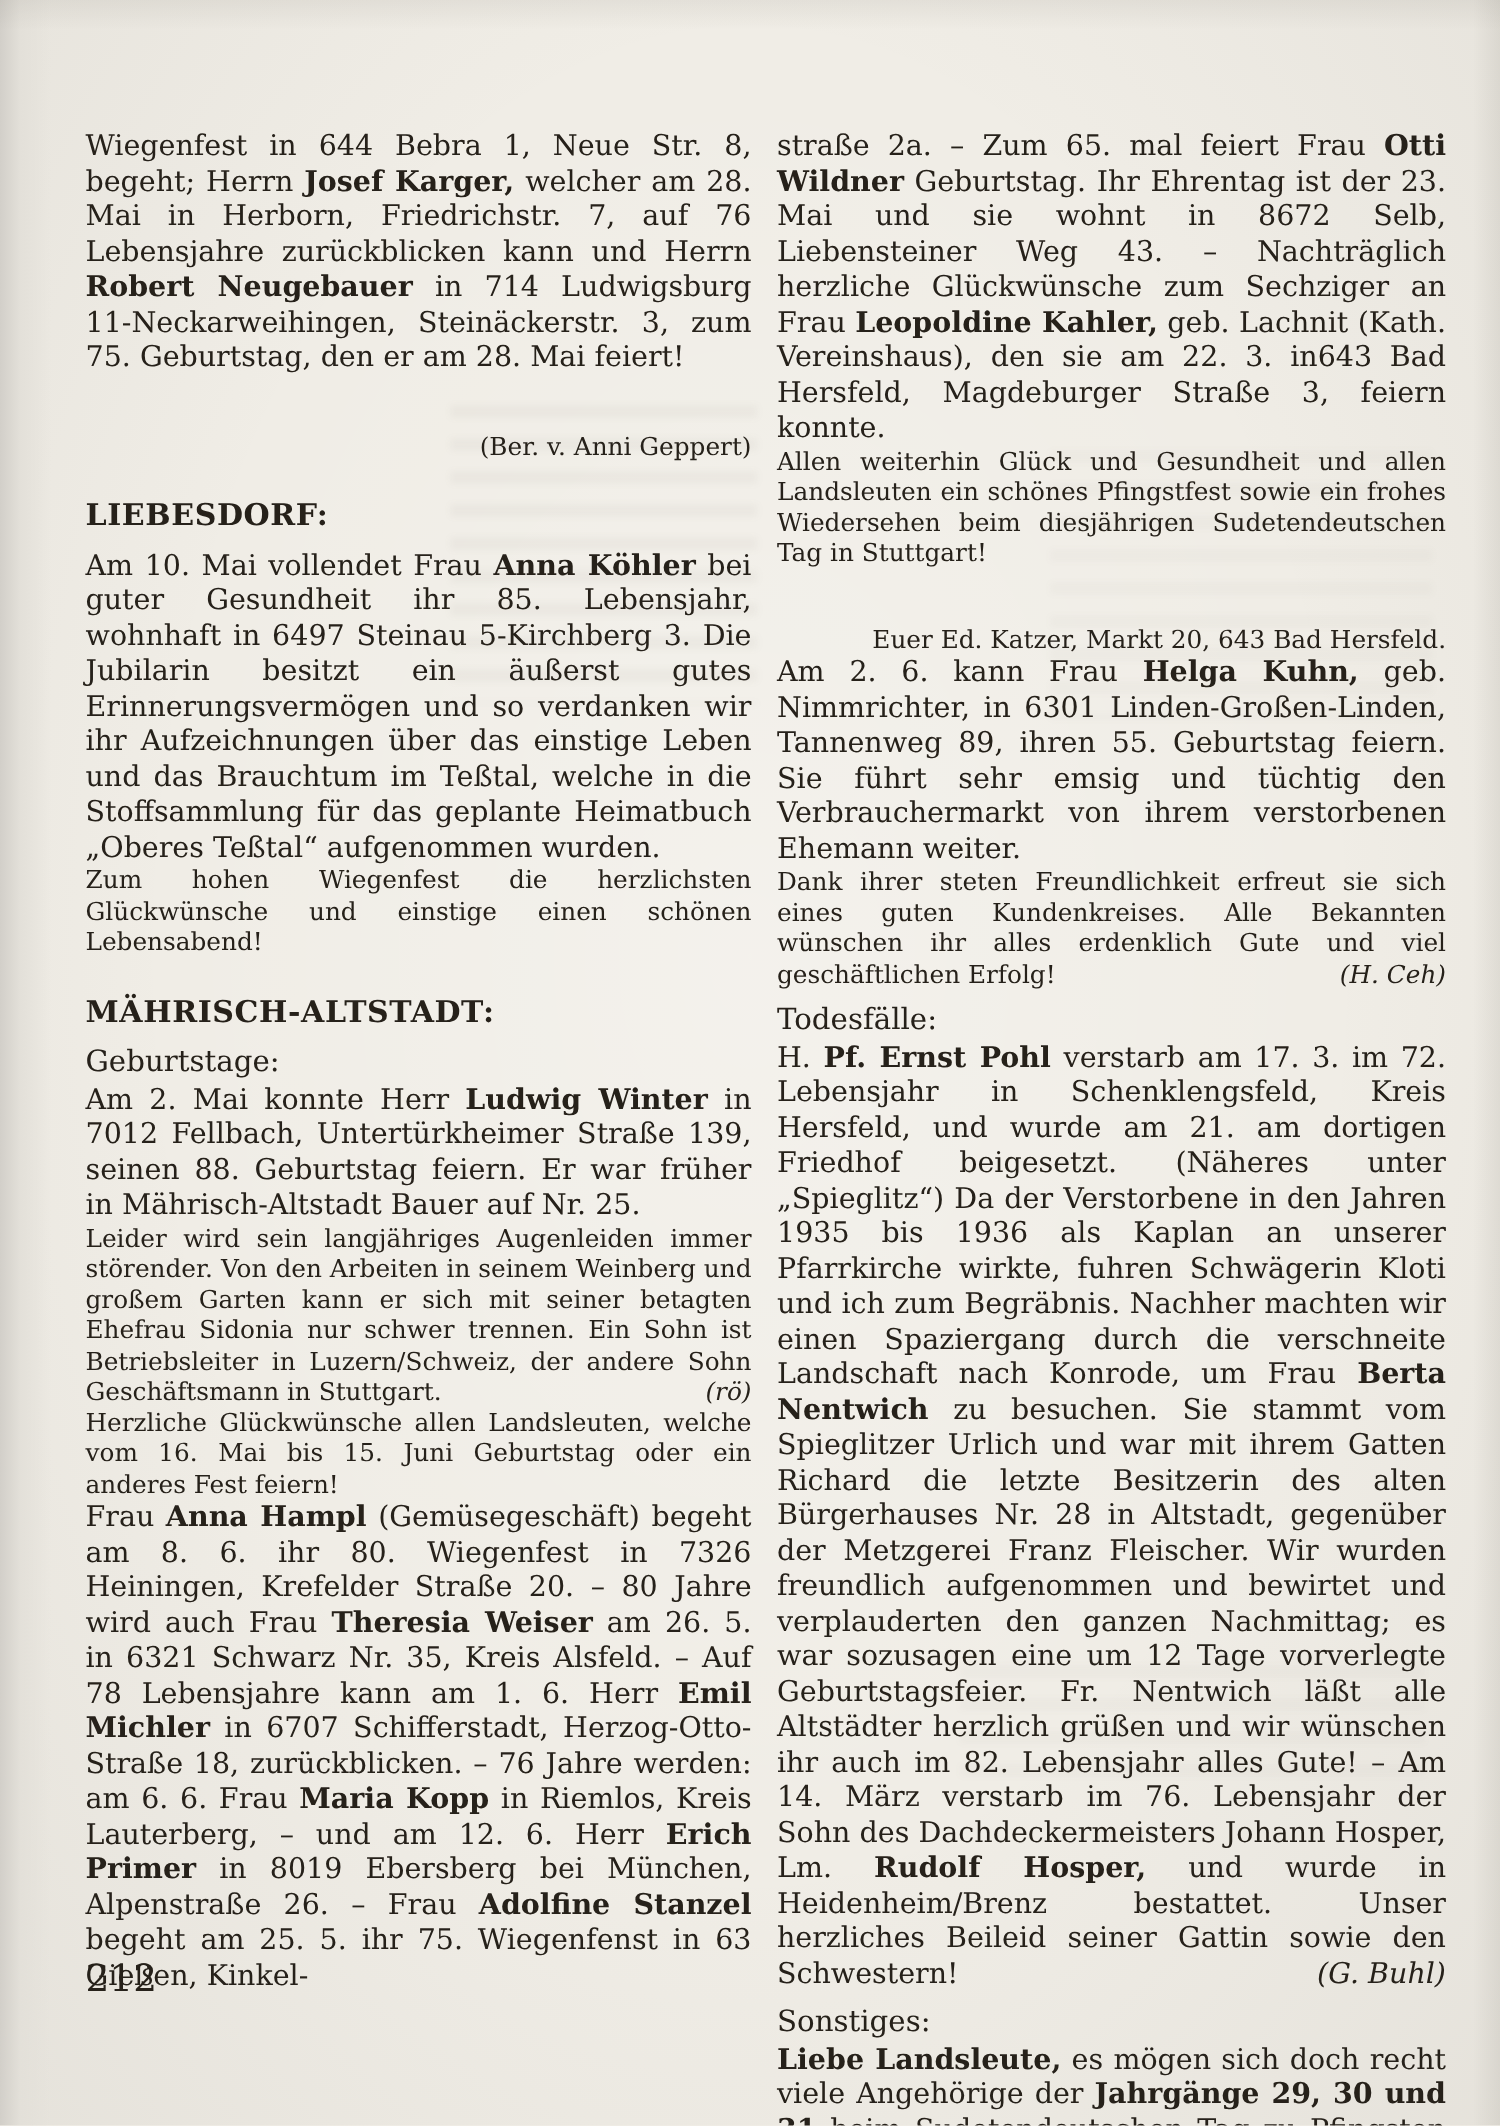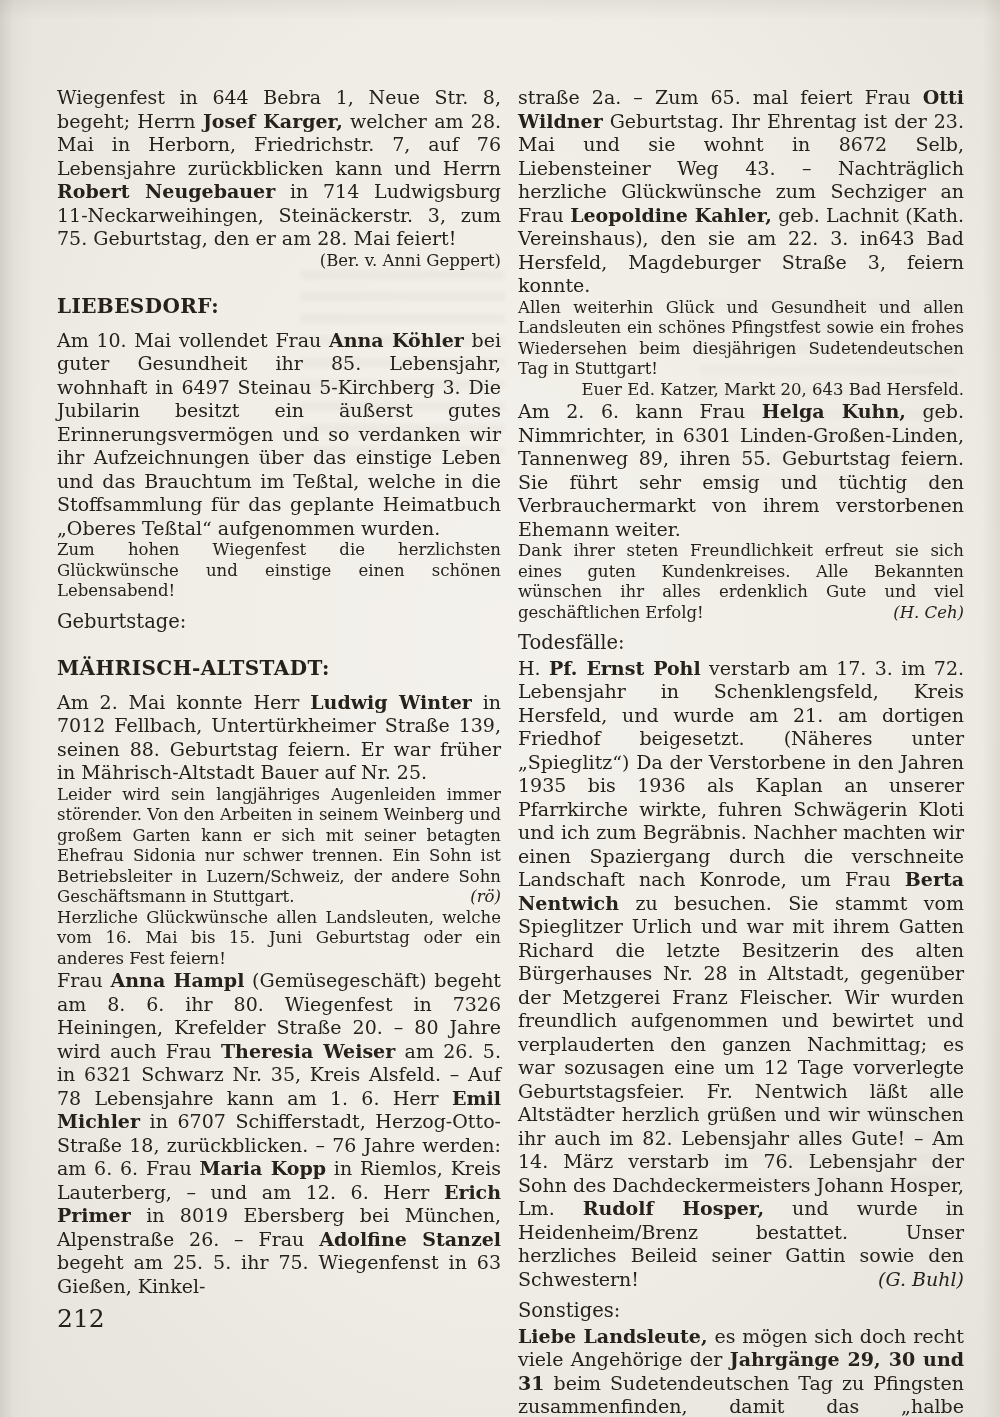--- a/index.html
+++ b/index.html
@@ -33,21 +33,21 @@
   }
   
   .col{position:absolute;top:86px;font-size:19px;line-height:23.5px;}
   .col-left{left:57px;width:444px;}
   .col-right{left:518px;width:446px;}
   .blk{margin:0;}
   .para{text-align:justify;hyphens:auto;-webkit-hyphens:auto;}
   .small{font-size:16.5px;line-height:20.5px;text-align:justify;hyphens:auto;-webkit-hyphens:auto;}
   .heading{font-weight:bold;font-size:20px;letter-spacing:0.4px;margin:24px 0 10px 0;}
   .subheading{font-weight:normal;font-size:19.5px;margin:8px 0 2px 0;}
-  .right{text-align:right;}
+  .right{text-align:right;margin-top:37px;}
   .sig{float:right;padding-left:14px;font-style:italic;}
   b{font-weight:bold;}
   .page-number{position:absolute;left:57px;top:1292px;font-size:25px;margin-top:12px;}
 </style>
 </head>
 <body>
 
 <div class="page-vignette"></div>
 <div class="edge-left"></div>
 <div class="edge-right"></div>
@@ -55,22 +55,22 @@
 <div class="bleed" style="left:300px;top:270px;width:205px;height:200px;"></div>
 <div class="bleed" style="left:700px;top:300px;width:255px;height:180px;opacity:0.35;"></div>
 <div class="bleed" style="left:640px;top:1110px;width:310px;height:80px;opacity:0.35;"></div>
 
 <div class="col col-left">
     <div class="blk para">Wiegenfest in 644 Bebra 1, Neue Str. 8, begeht; Herrn <b>Josef Karger,</b> welcher am 28. Mai in Herborn, Friedrichstr. 7, auf 76 Lebensjahre zurückblicken kann und Herrn <b>Robert Neugebauer</b> in 714 Ludwigsburg 11-Neckarweihingen, Steinäckerstr. 3, zum 75. Geburtstag, den er am 28. Mai feiert!</div>
     <div class="blk small right">(Ber. v. Anni Geppert)</div>
     <div class="blk heading">LIEBESDORF:</div>
     <div class="blk para">Am 10. Mai vollendet Frau <b>Anna Köhler</b> bei guter Gesundheit ihr 85. Lebensjahr, wohnhaft in 6497 Steinau 5-Kirchberg 3. Die Jubilarin besitzt ein äußerst gutes Erinnerungsvermögen und so verdanken wir ihr Aufzeichnungen über das einstige Leben und das Brauchtum im Teßtal, welche in die Stoffsammlung für das geplante Heimatbuch „Oberes Teßtal“ aufgenommen wurden.</div>
     <div class="blk small">Zum hohen Wiegenfest die herzlichsten Glückwünsche und einstige einen schönen Lebensabend!</div>
+    <div class="blk heading">MÄHRISCH-ALTSTADT:</div>
     <div class="blk subheading">Geburtstage:</div>
-    <div class="blk heading">MÄHRISCH-ALTSTADT:</div>
     <div class="blk para">Am 2. Mai konnte Herr <b>Ludwig Winter</b> in 7012 Fellbach, Untertürkheimer Straße 139, seinen 88. Geburtstag feiern. Er war früher in Mährisch-Altstadt Bauer auf Nr. 25.</div>
     <div class="blk small">Leider wird sein langjähriges Augenleiden immer störender. Von den Arbeiten in seinem Weinberg und großem Garten kann er sich mit seiner betagten Ehefrau Sidonia nur schwer trennen. Ein Sohn ist Betriebsleiter in Luzern/Schweiz, der andere Sohn Geschäftsmann in Stuttgart.<span class="sig">(rö)</span></div>
     <div class="blk small">Herzliche Glückwünsche allen Landsleuten, welche vom 16. Mai bis 15. Juni Geburtstag oder ein anderes Fest feiern!</div>
     <div class="blk para">Frau <b>Anna Hampl</b> (Gemüsegeschäft) begeht am 8. 6. ihr 80. Wiegenfest in 7326 Heiningen, Krefelder Straße 20. – 80 Jahre wird auch Frau <b>Theresia Weiser</b> am 26. 5. in 6321 Schwarz Nr. 35, Kreis Alsfeld. – Auf 78 Lebensjahre kann am 1. 6. Herr <b>Emil Michler</b> in 6707 Schifferstadt, Herzog-Otto-Straße 18, zurückblicken. – 76 Jahre werden: am 6. 6. Frau <b>Maria Kopp</b> in Riemlos, Kreis Lauterberg, – und am 12. 6. Herr <b>Erich Primer</b> in 8019 Ebersberg bei München, Alpenstraße 26. – Frau <b>Adolfine Stanzel</b> begeht am 25. 5. ihr 75. Wiegenfenst in 63 Gießen, Kinkel-</div>
   </div>
 <div class="col col-right">
     <div class="blk para">straße 2a. – Zum 65. mal feiert Frau <b>Otti Wildner</b> Geburtstag. Ihr Ehrentag ist der 23. Mai und sie wohnt in 8672 Selb, Liebensteiner Weg 43. – Nachträglich herzliche Glückwünsche zum Sechziger an Frau <b>Leopoldine Kahler,</b> geb. Lachnit (Kath. Vereinshaus), den sie am 22. 3. in643 Bad Hersfeld, Magdeburger Straße 3, feiern konnte.</div>
     <div class="blk small">Allen weiterhin Glück und Gesundheit und allen Landsleuten ein schönes Pfingstfest sowie ein frohes Wiedersehen beim diesjährigen Sudetendeutschen Tag in Stuttgart!</div>
     <div class="blk small right">Euer Ed. Katzer, Markt 20, 643 Bad Hersfeld.</div>
     <div class="blk para">Am 2. 6. kann Frau <b>Helga Kuhn,</b> geb. Nimmrichter, in 6301 Linden-Großen-Linden, Tannenweg 89, ihren 55. Geburtstag feiern. Sie führt sehr emsig und tüchtig den Verbrauchermarkt von ihrem verstorbenen Ehemann weiter.</div>

